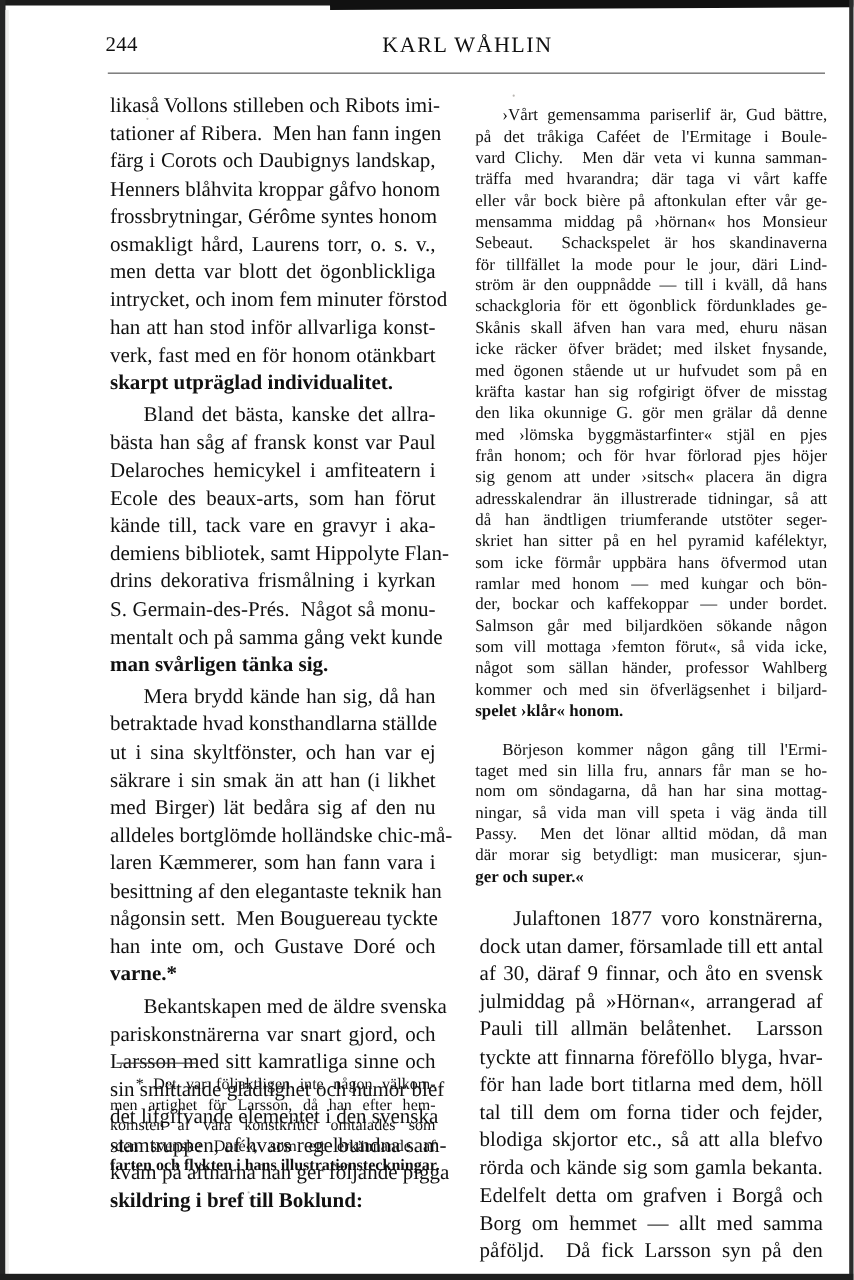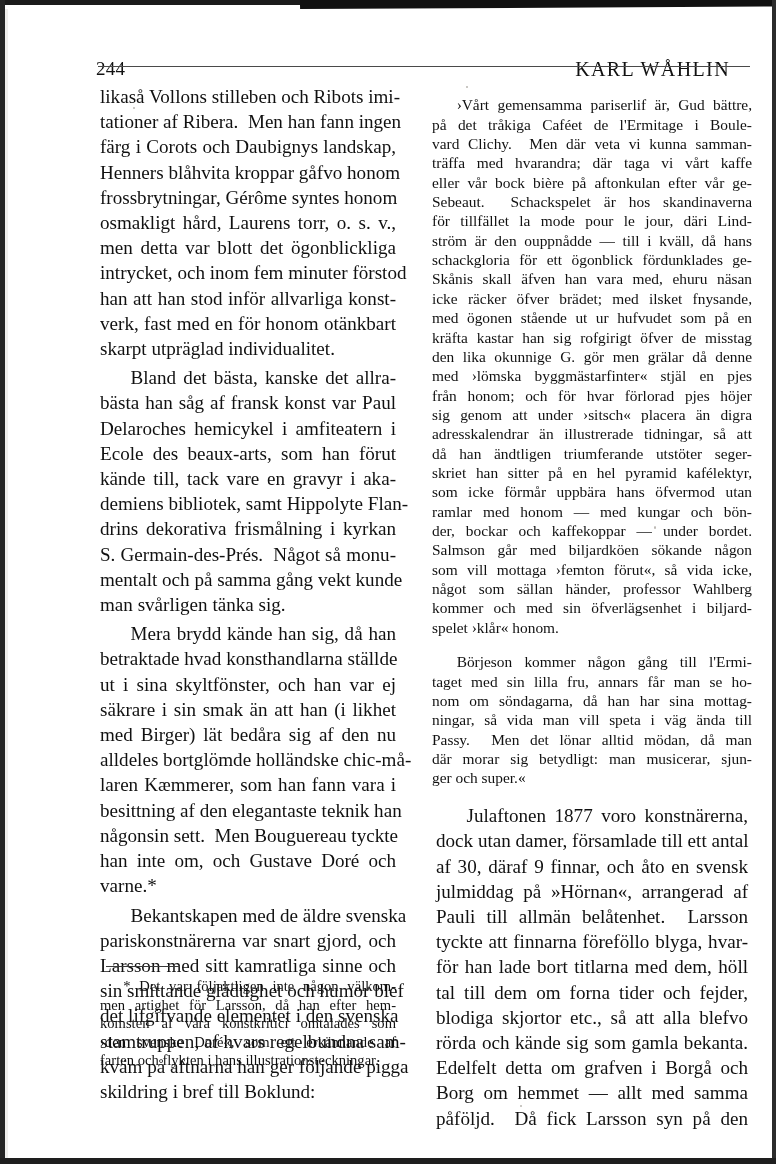--- a/index.html
+++ b/index.html
@@ -60,35 +60,34 @@
     background: #f0efed;
   }
 
   
   .running-head {
     position: absolute;
     left: 96px;
     top: 30px;
     width: 660px;
     height: 26px;
-    margin-top: 28px;
   }
   .folio {
     position: absolute;
     left: 0;
     top: 0;
     font-size: 19px;
     letter-spacing: 0.2px;
   }
   .head-title {
     position: absolute;
-    left: 0;
+    left: 12px;
     top: 0;
     width: 634px;
-    text-align: right;
+    text-align: center;
     font-size: 20px;
     letter-spacing: 1.4px;
   }
   .head-rule {
     position: absolute;
     left: 98px;
     top: 66px;
     width: 652px;
     height: 1px;
     background: #4a4a4a;
@@ -137,20 +136,21 @@
     white-space: pre;
   }
   
   .line.j {
     text-align: justify;
     text-align-last: justify;
   }
   .line.last {
     text-align: left;
     text-align-last: left;
+    font-weight: bold;
   }
   .indent {
     display: inline-block;
     width: 1.6em;
   }
 
   
   .note {
     position: absolute;
     left: 96px;
@@ -260,20 +260,21 @@
   </div>
 
   <div class="col col-right">
     <div class="letter" id="right-letter">
         <p>
           <span class="line j"><span class="indent"></span>›Vårt gemensamma pariserlif är, Gud bättre,</span>
           <span class="line j">på det tråkiga Caféet de l'Ermitage i Boule-</span>
           <span class="line j">vard Clichy.  Men där veta vi kunna samman-</span>
           <span class="line j">träffa med hvarandra; där taga vi vårt kaffe</span>
           <span class="line j">eller vår bock bière på aftonkulan efter vår ge-</span>
+          <span class="line j">mensamma middag på ›hörnan« hos Monsieur</span>
           <span class="line j">Sebeaut.  Schackspelet är hos skandinaverna</span>
           <span class="line j">för tillfället la mode pour le jour, däri Lind-</span>
           <span class="line j">ström är den ouppnådde — till i kväll, då hans</span>
           <span class="line j">schackgloria för ett ögonblick fördunklades ge-</span>
           <span class="line j">Skånis skall äfven han vara med, ehuru näsan</span>
           <span class="line j">icke räcker öfver brädet; med ilsket fnysande,</span>
           <span class="line j">med ögonen stående ut ur hufvudet som på en</span>
           <span class="line j">kräfta kastar han sig rofgirigt öfver de misstag</span>
           <span class="line j">den lika okunnige G. gör men grälar då denne</span>
           <span class="line j">med ›lömska byggmästarfinter« stjäl en pjes</span>

